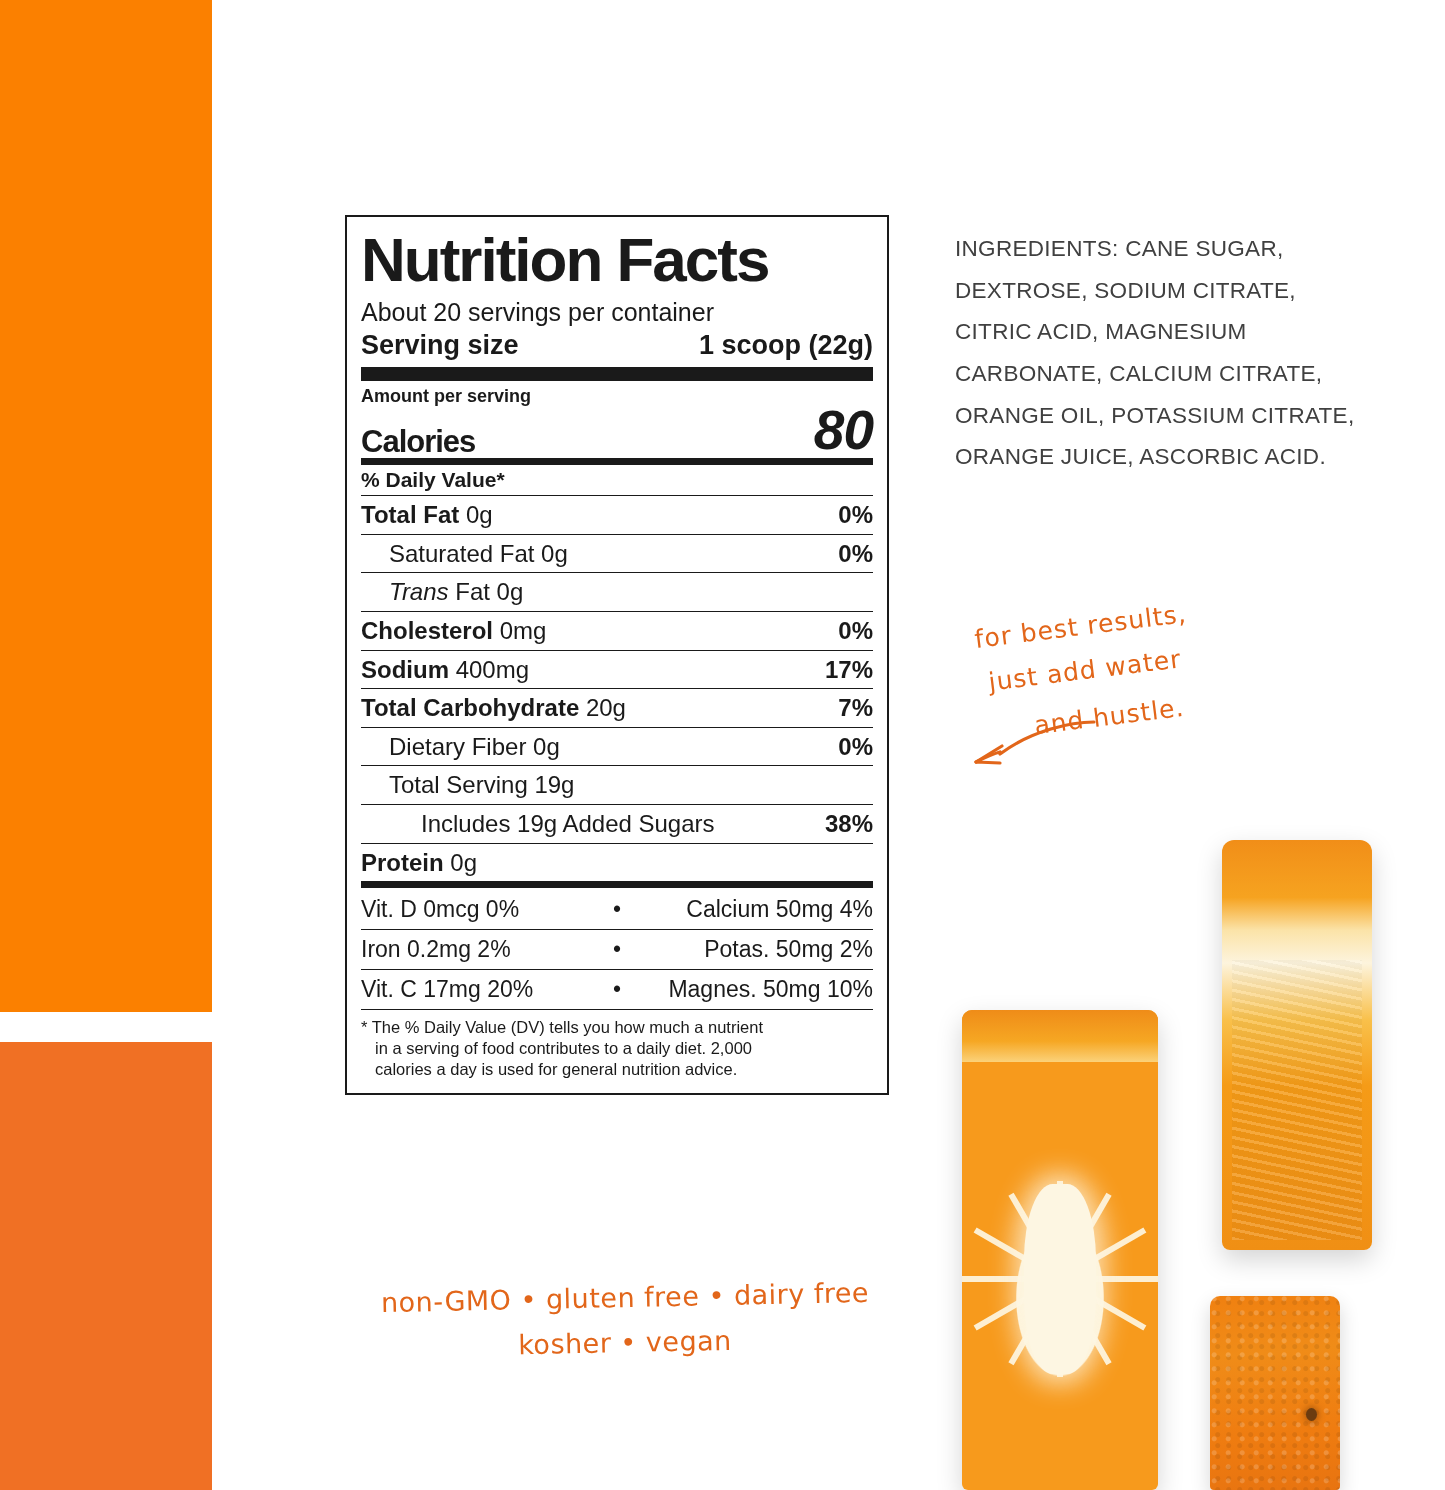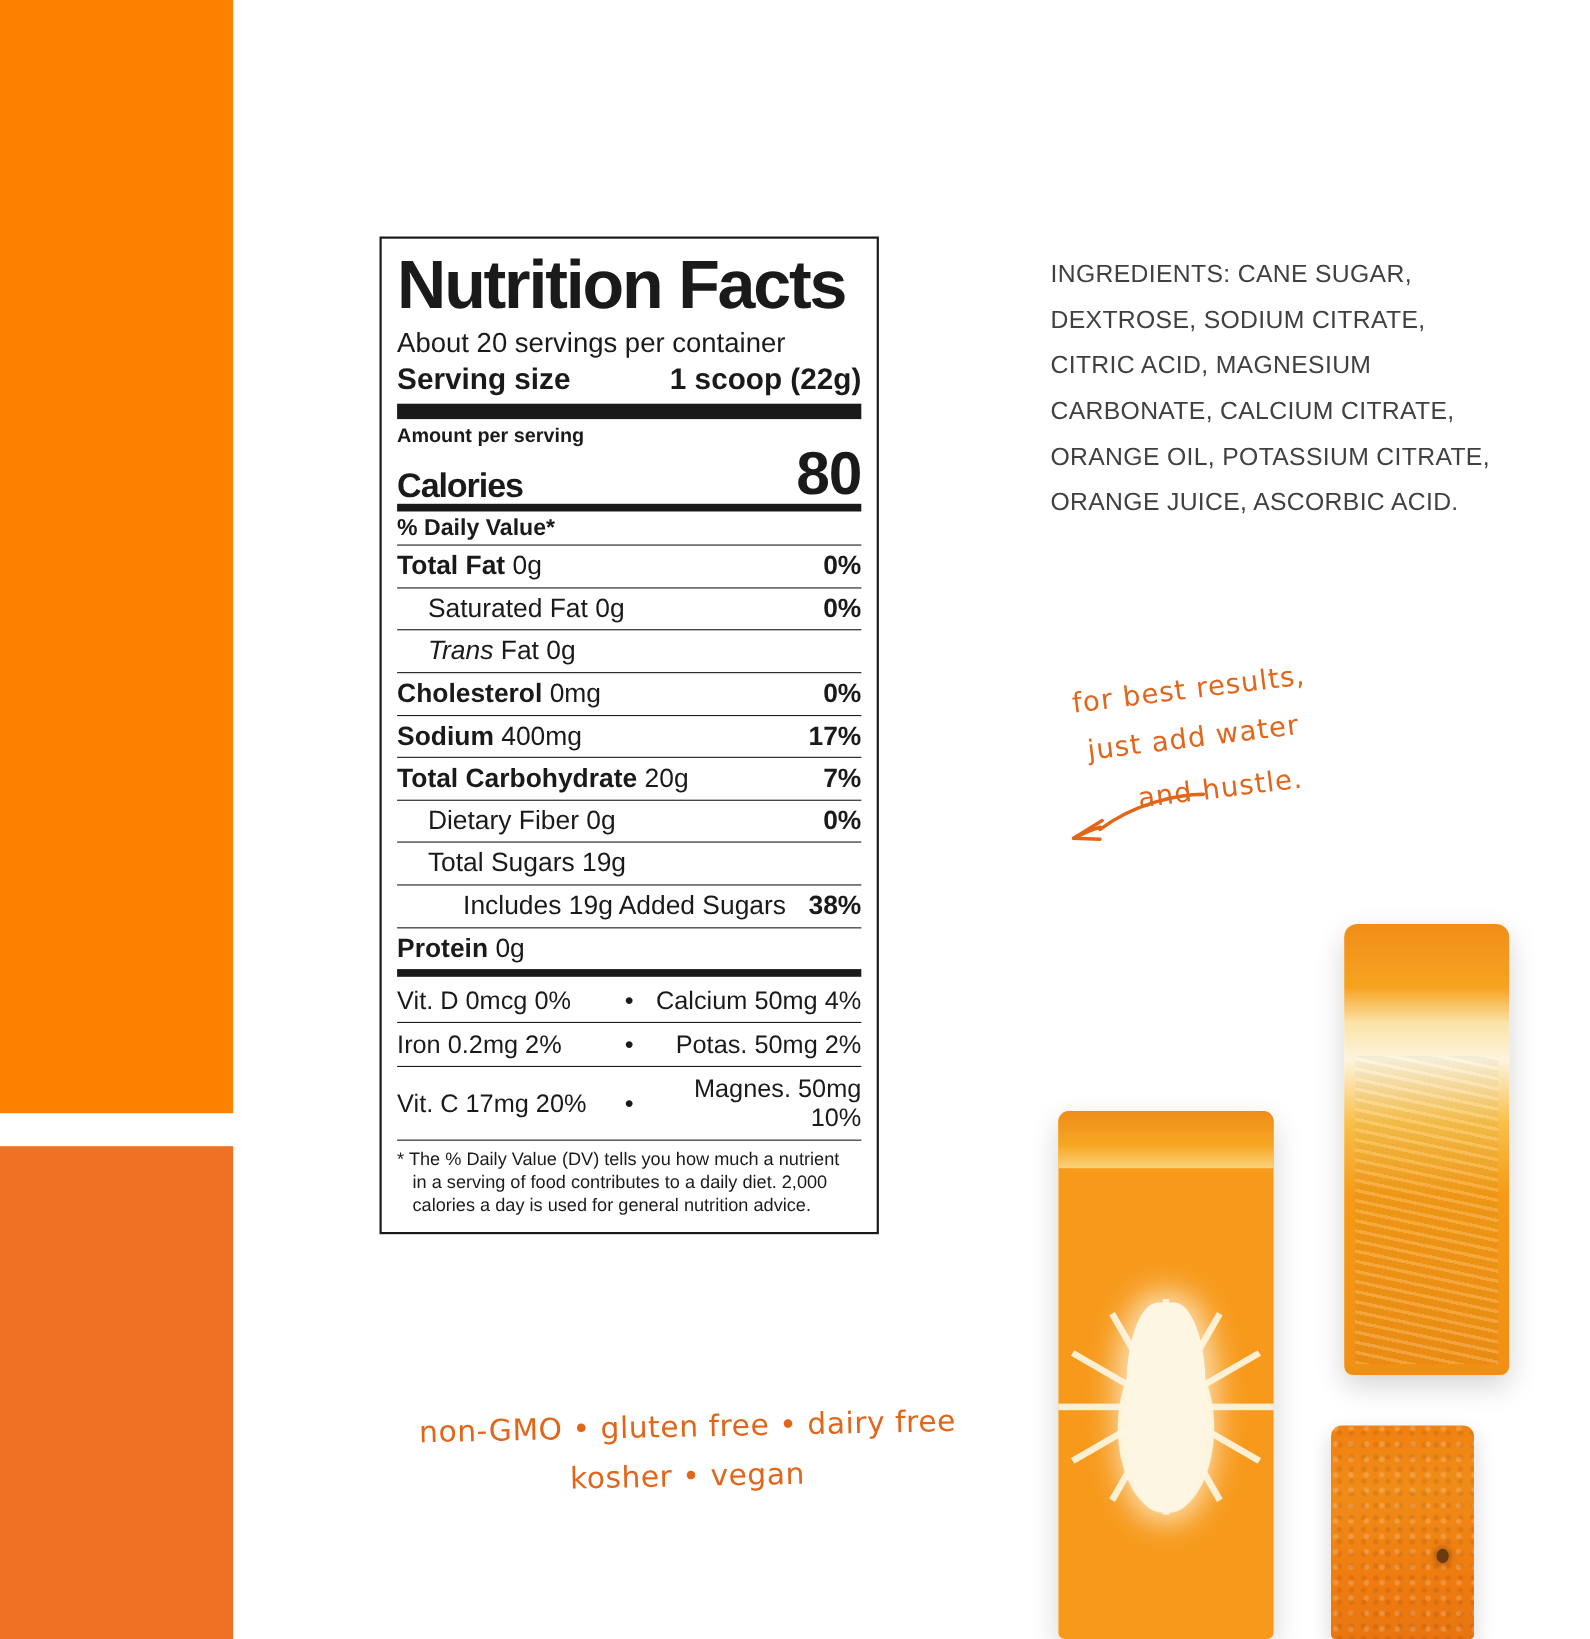--- a/index.html
+++ b/index.html
@@ -31,21 +31,21 @@
     width: 212px;
     height: 448px;
     background: #f07024;
   }
 
   
   .nfp {
     position: absolute;
     left: 345px;
     top: 215px;
-    width: 454px;
+    width: 544px;
     background: #ffffff;
     border: 2px solid #1a1a1a;
     box-sizing: border-box;
     padding: 6px 14px 10px 14px;
     color: #1a1a1a;
     font-family: "Liberation Sans", sans-serif;
   }
   .nf-title {
     font-size: 62px;
     font-weight: bold;
@@ -93,20 +93,21 @@
     font-size: 31px;
     font-weight: bold;
     letter-spacing: -1px;
     line-height: 1.05;
   }
   .cal-value {
     font-size: 55px;
     font-weight: bold;
     letter-spacing: -1px;
     line-height: 1.0;
+    font-style: italic;
   }
   .dv-head {
     text-align: left;
     font-size: 21px;
     font-weight: bold;
     padding: 3px 0 3px 0;
   }
   .nrow {
     display: flex;
     justify-content: space-between;
@@ -367,21 +368,21 @@
   </div>
 
   <div class="rule-thin"></div>
   <div class="nrow">
     <span class="nm ind1"><span>Dietary Fiber</span> <span>0g</span></span>
     <span class="pct">0%</span>
   </div>
 
   <div class="rule-thin"></div>
   <div class="nrow">
-    <span class="nm ind1"><span>Total Sugars</span> <span>19g</span></span>
+    <span class="nm ind1"><span>Total Serving</span> <span>19g</span></span>
     <span class="pct"></span>
   </div>
 
   <div class="rule-thin"></div>
   <div class="nrow">
     <span class="nm ind2">Includes 19g Added Sugars</span>
     <span class="pct">38%</span>
   </div>
 
   <div class="rule-thin"></div>

